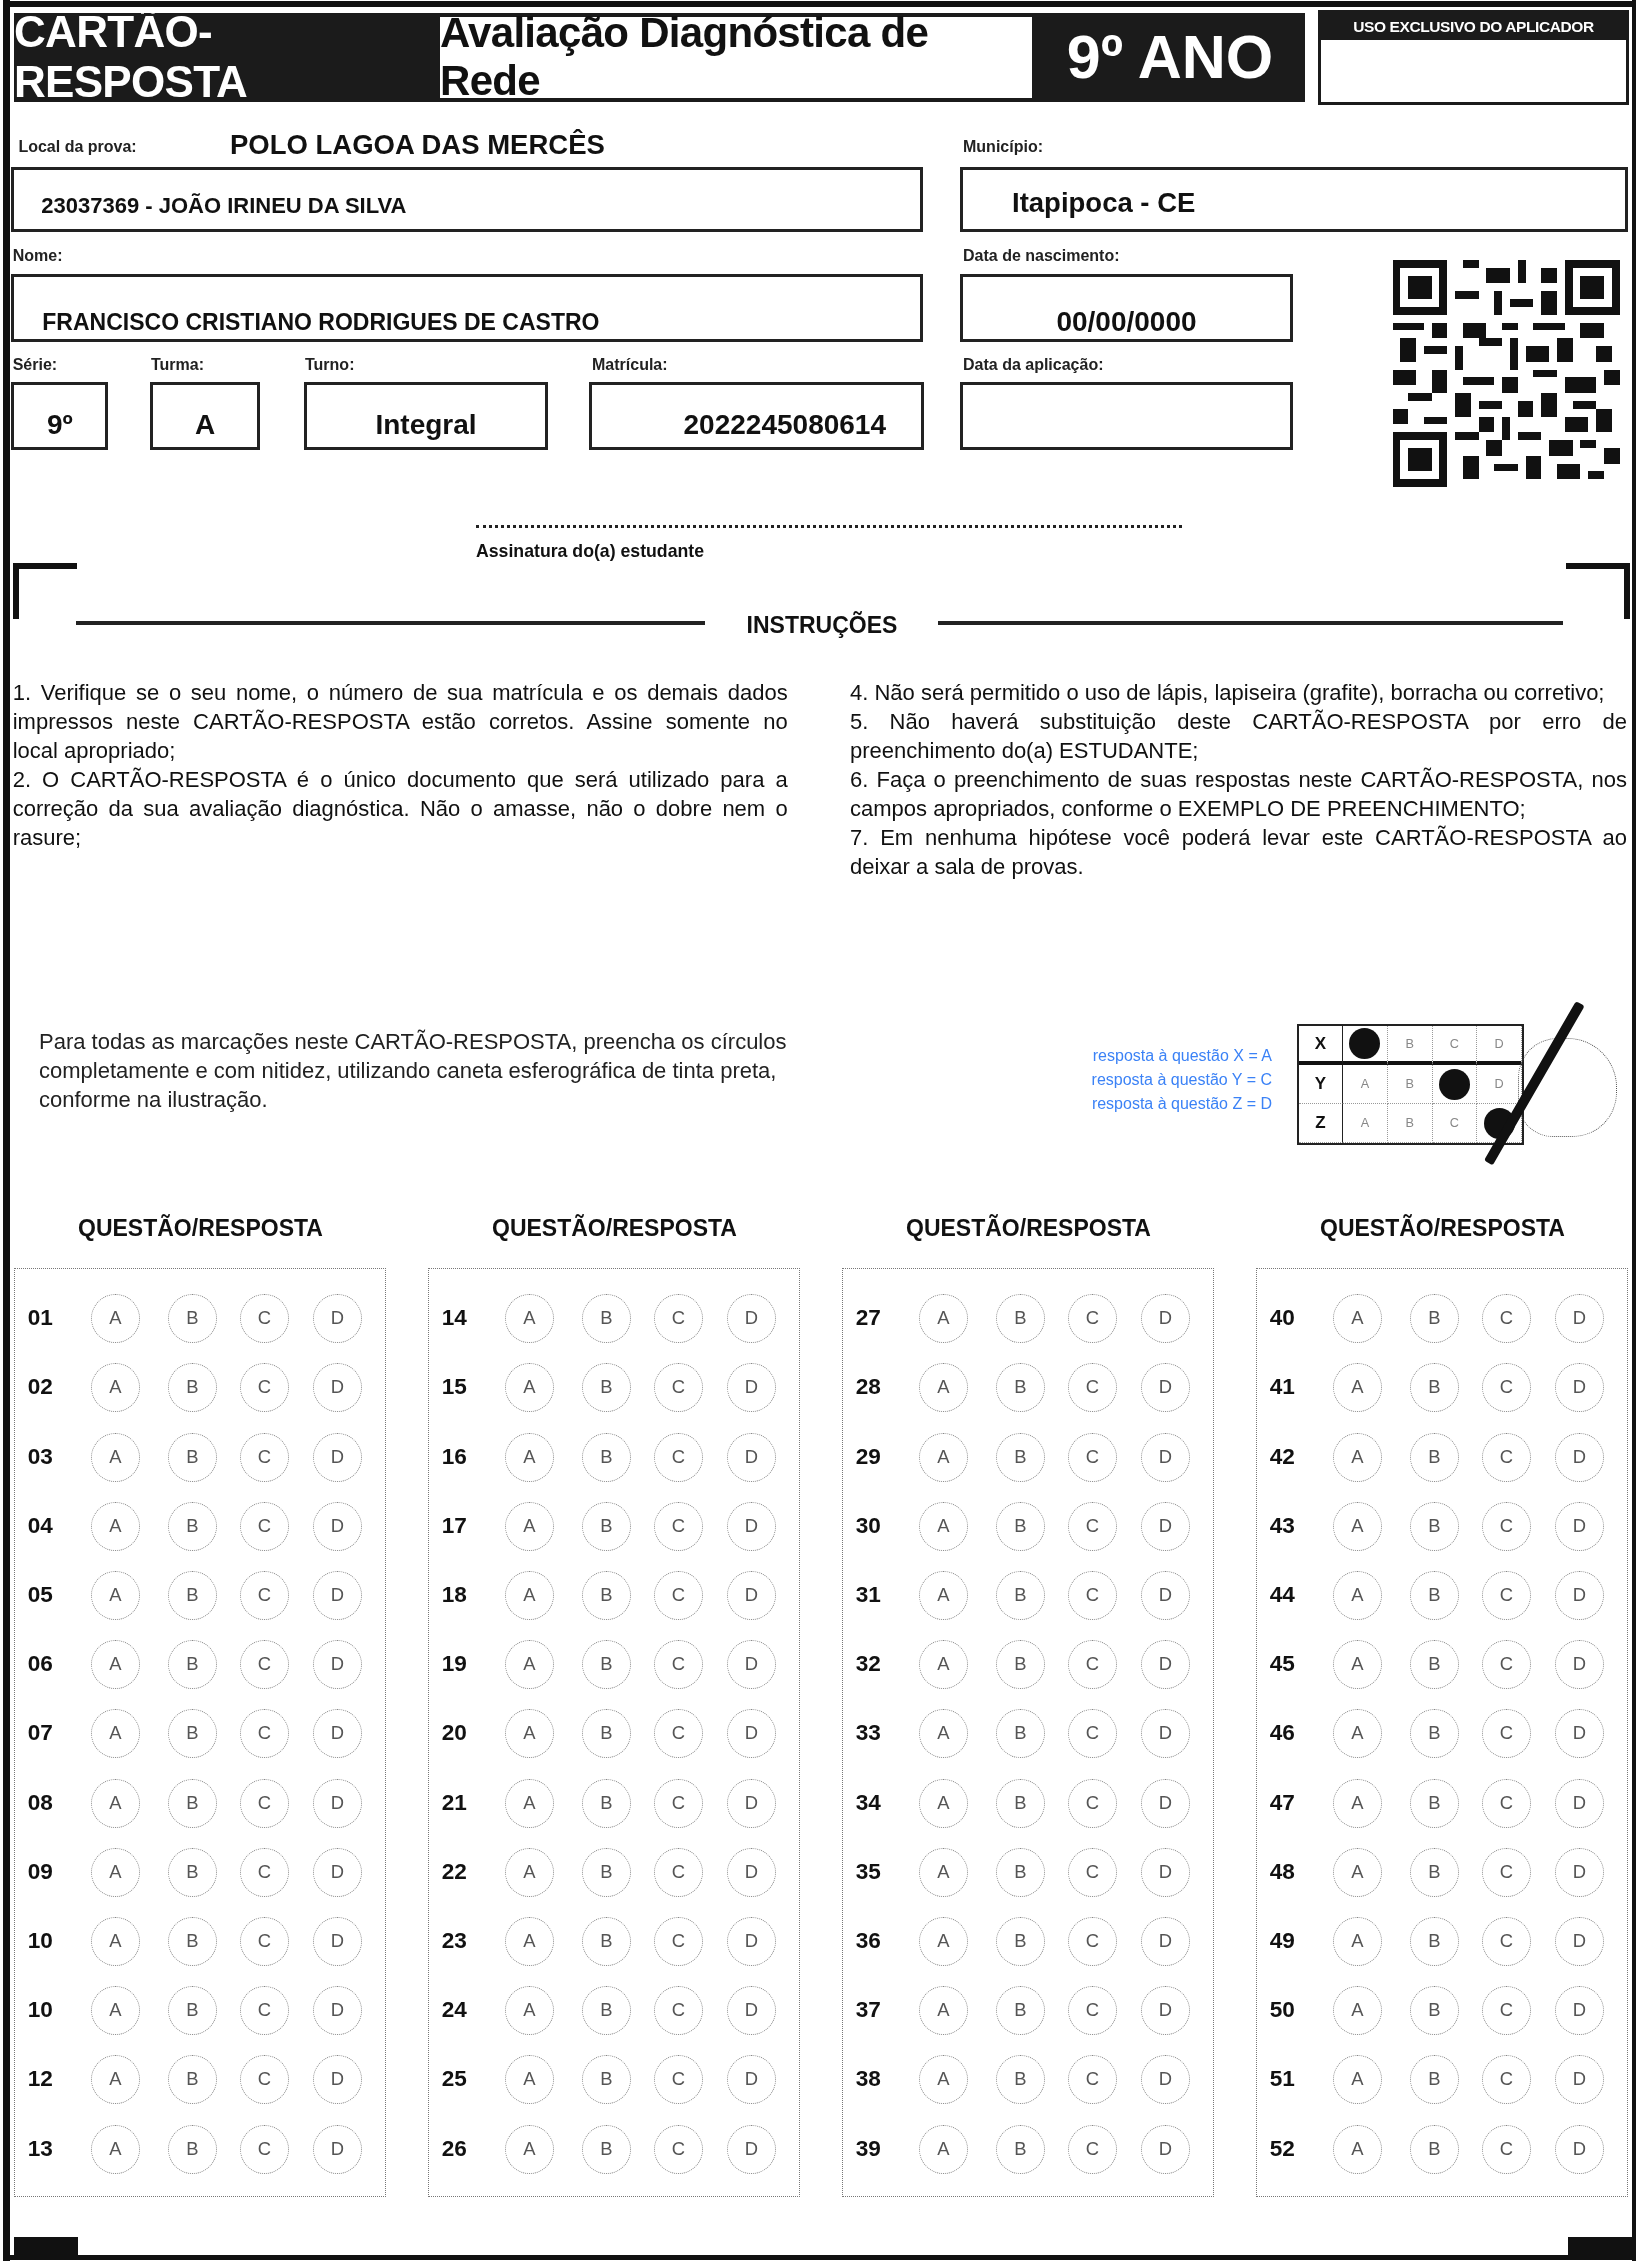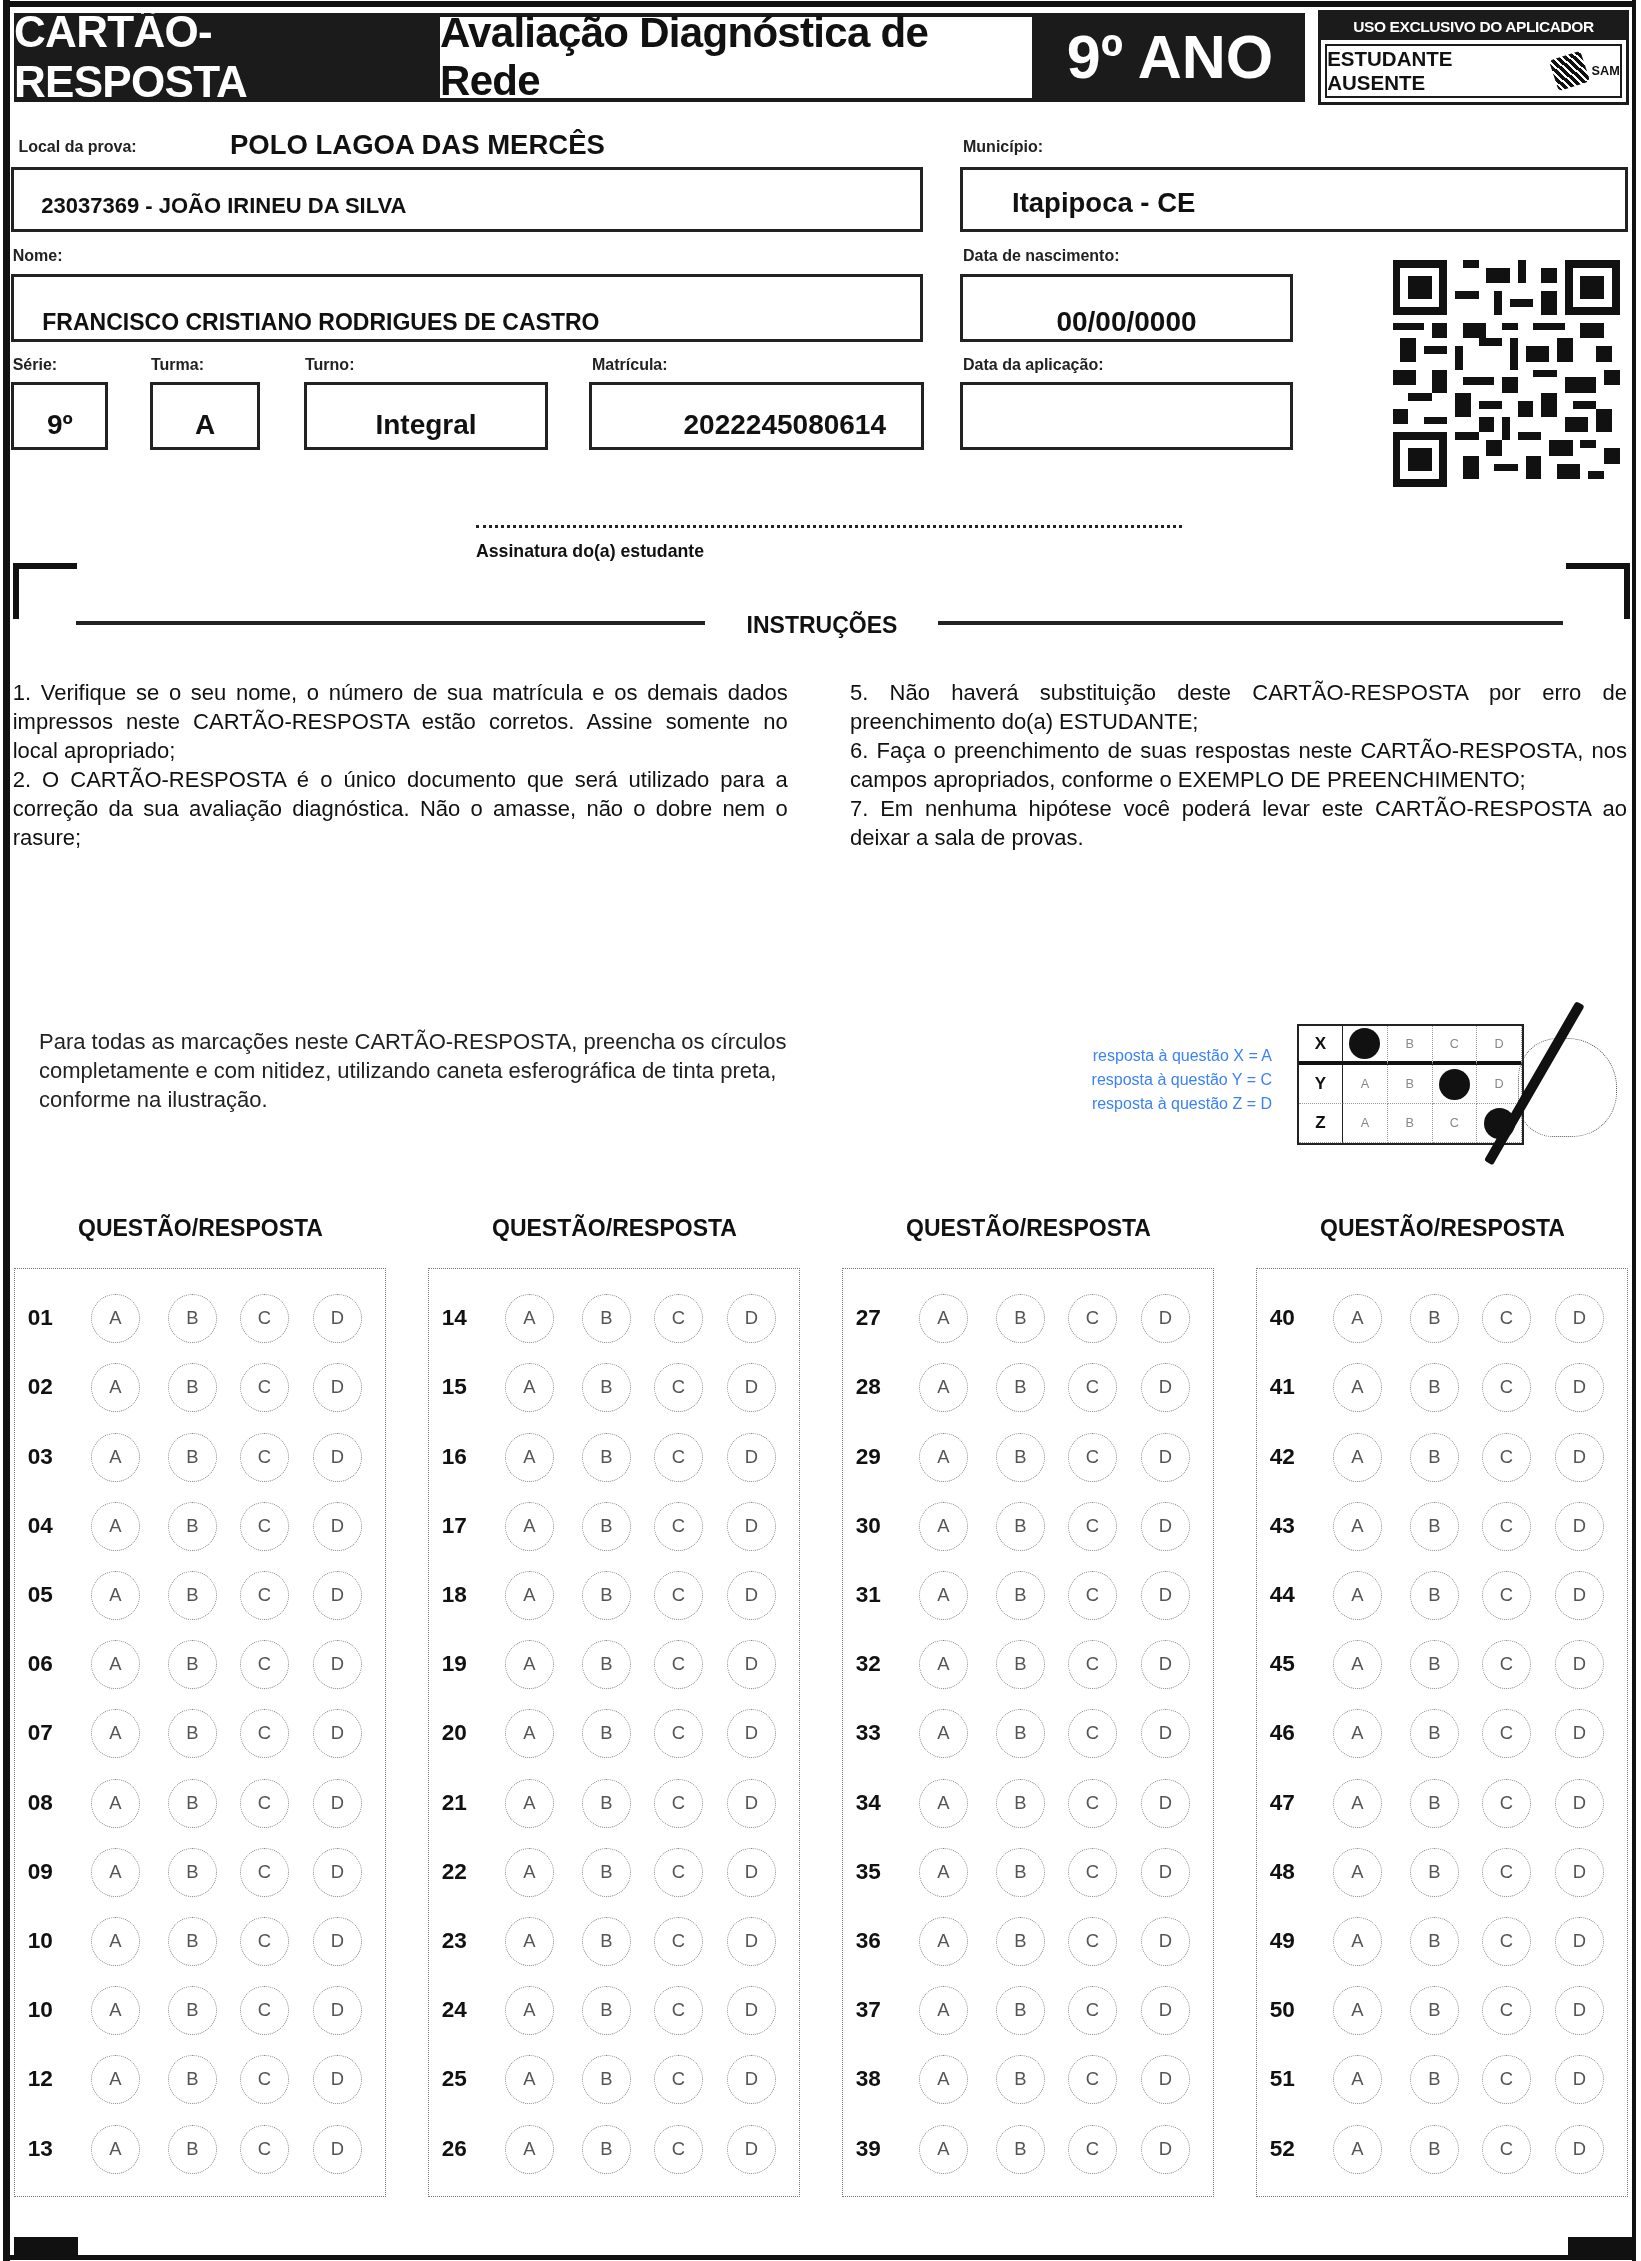--- a/index.html
+++ b/index.html
@@ -76,25 +76,20 @@
 <div class="abs frame-right"></div>
 <div class="abs frame-bottom"></div>
 <div class="abs corner-bl"></div>
 <div class="abs corner-br"></div>
 
 <div class="abs hdr-black hdr-title">CARTÃO-RESPOSTA</div>
 <div class="abs hdr-white hdr-exam">Avaliação Diagnóstica de Rede</div>
 <div class="abs hdr-black hdr-grade">9º ANO</div>
 <div class="abs aplic-box">
   <div class="aplic-strip">USO EXCLUSIVO DO APLICADOR</div>
-  <div class="aplic-inner">
-    <span>ESTUDANTE AUSENTE</span>
-    <span class="sam-logo"></span>
-    <span class="sam-text">SAM</span>
-  </div>
 </div>
 
 <div class="abs lbl" style="left:18.4px; top:138px;">Local da prova:</div>
 <div class="abs" style="left:230px; top:129px; font-size:27.5px; font-weight:bold;">POLO LAGOA DAS MERCÊS</div>
 <div class="abs fbox" style="left:11.3px; top:167px; width:912px; height:65px; padding-left:27px;">
   <span class="fval" style="font-size:22px; padding-bottom:10px;">23037369 - JOÃO IRINEU DA SILVA</span>
 </div>
 
 <div class="abs lbl" style="left:963px; top:138px;">Município:</div>
 <div class="abs fbox" style="left:960px; top:167px; width:668px; height:65px; padding-left:49px;">
@@ -215,20 +210,21 @@
 
 <div class="abs instr-line-l"></div>
 <div class="abs instr-title">INSTRUÇÕES</div>
 <div class="abs instr-line-r"></div>
 
 <div class="abs instr-col" style="left:12.7px; top:678px; width:775px;">
   <p>1. Verifique se o seu nome, o número de sua matrícula e os demais dados impressos neste CARTÃO-RESPOSTA estão corretos. Assine somente no local apropriado;</p>
   <p>2. O CARTÃO-RESPOSTA é o único documento que será utilizado para a correção da sua avaliação diagnóstica. Não o amasse, não o dobre nem o rasure;</p>
 </div>
 <div class="abs instr-col" style="left:850px; top:678px; width:777px;">
+  <p>4. Não será permitido o uso de lápis, lapiseira (grafite), borracha ou corretivo;</p>
   <p>5. Não haverá substituição deste CARTÃO-RESPOSTA por erro de preenchimento do(a) ESTUDANTE;</p>
   <p>6. Faça o preenchimento de suas respostas neste CARTÃO-RESPOSTA, nos campos apropriados, conforme o EXEMPLO DE PREENCHIMENTO;</p>
   <p>7. Em nenhuma hipótese você poderá levar este CARTÃO-RESPOSTA ao deixar a sala de provas.</p>
 </div>
 
 <div class="abs fill-note">Para todas as marcações neste CARTÃO-RESPOSTA, preencha os círculos completamente e com nitidez, utilizando caneta esferográfica de tinta preta, conforme na ilustração.</div>
 
 <div class="abs ex-labels">
   <div>resposta à questão X = A</div>
   <div>resposta à questão Y = C</div>

